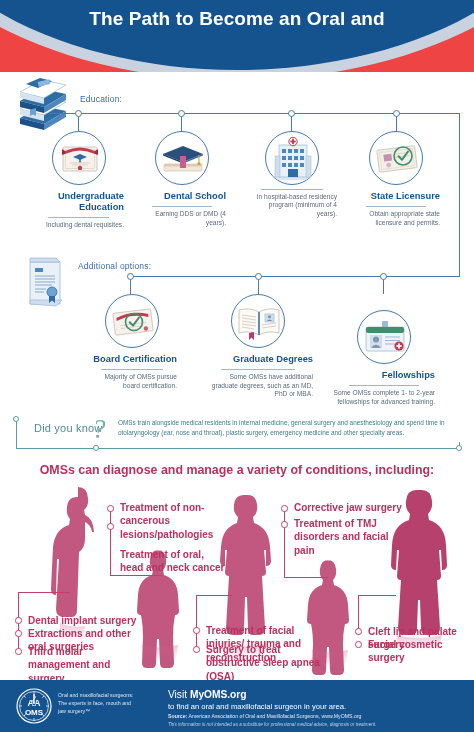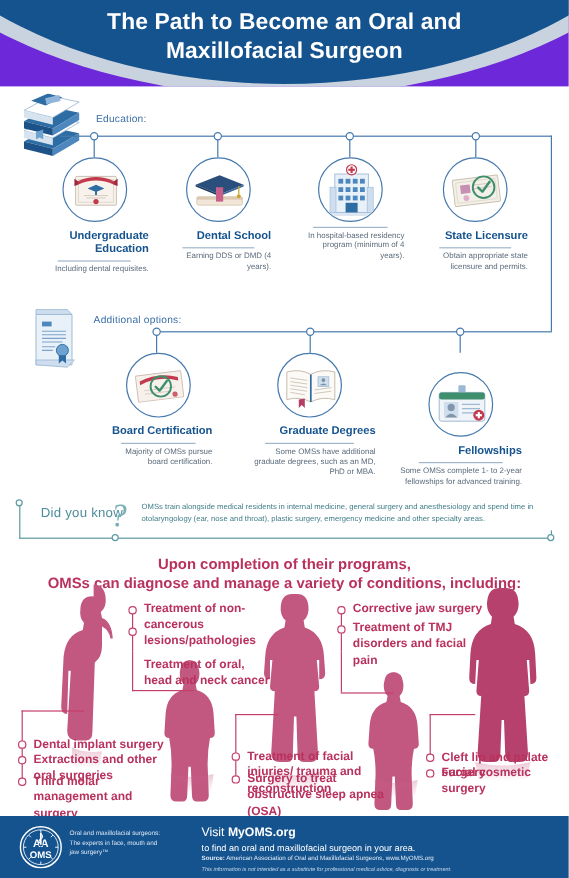--- a/index.html
+++ b/index.html
@@ -9,21 +9,21 @@
     background:#ffffff;
     overflow:hidden;
     position:relative;
   }
 
   
   .header {
     position:relative;
     width:474px; height:72px;
     overflow:hidden;
-    background:#6d28d9;
+    background:#ef4444;
     text-decoration:underline;
   }
   .header-arc-grey {
     position:absolute;
     left:-120px; top:-130px;
     width:714px; height:210px;
     background:#c9d3df;
     border-radius:0 0 50% 50% / 0 0 100% 100%;
   }
   .header-arc-blue {
@@ -208,21 +208,20 @@
   }
 </style>
 </head>
 <body>
 
 <div class="header">
   <div class="header-arc-grey"></div>
   <div class="header-arc-blue"></div>
   <div class="header-title">
     <div>The Path to Become an Oral and</div>
-    <div>Maxillofacial Surgeon</div>
   </div>
 </div>
 
 <div>
 
   <svg class="sec-icon" style="position:absolute;left:14px;top:78px;" width="60" height="52" viewBox="0 0 60 52">
     <g>
       <polygon points="6,40 28,28 52,33 30,46" fill="#2e6ca4"></polygon>
       <polygon points="6,40 6,46 30,52 30,46" fill="#1c5288"></polygon>
       <polygon points="30,46 52,33 52,39 30,52" fill="#4d87bd"></polygon>
@@ -463,21 +462,20 @@
   <div class="dyk-line" style="left:459px; top:34px; width:1px; height:7px;"></div>
   <div class="dyk-dot" style="left:13px; top:8px;"></div>
   <div class="dyk-dot" style="left:93px; top:37px;"></div>
   <div class="dyk-dot" style="left:456px; top:37px;"></div>
   <div class="dyk-label">Did you know</div>
   <div class="dyk-qmark">?</div>
   <div class="dyk-text">OMSs train alongside medical residents in internal medicine, general surgery and anesthesiology and spend time in otolaryngology (ear, nose and throat), plastic surgery, emergency medicine and other specialty areas.</div>
 </div>
 
 <div class="cond-heading">
-  <div>Upon completion of their programs,</div>
   <div>OMSs can diagnose and manage a variety of conditions, including:</div>
 </div>
 
 <svg class="figs" viewBox="0 0 474 220">
   <defs>
     <linearGradient id="refl" x1="0" y1="0" x2="0" y2="1">
       <stop offset="0%" stop-color="#c9628c" stop-opacity="0.35"></stop>
       <stop offset="100%" stop-color="#c9628c" stop-opacity="0"></stop>
     </linearGradient>
   </defs>

